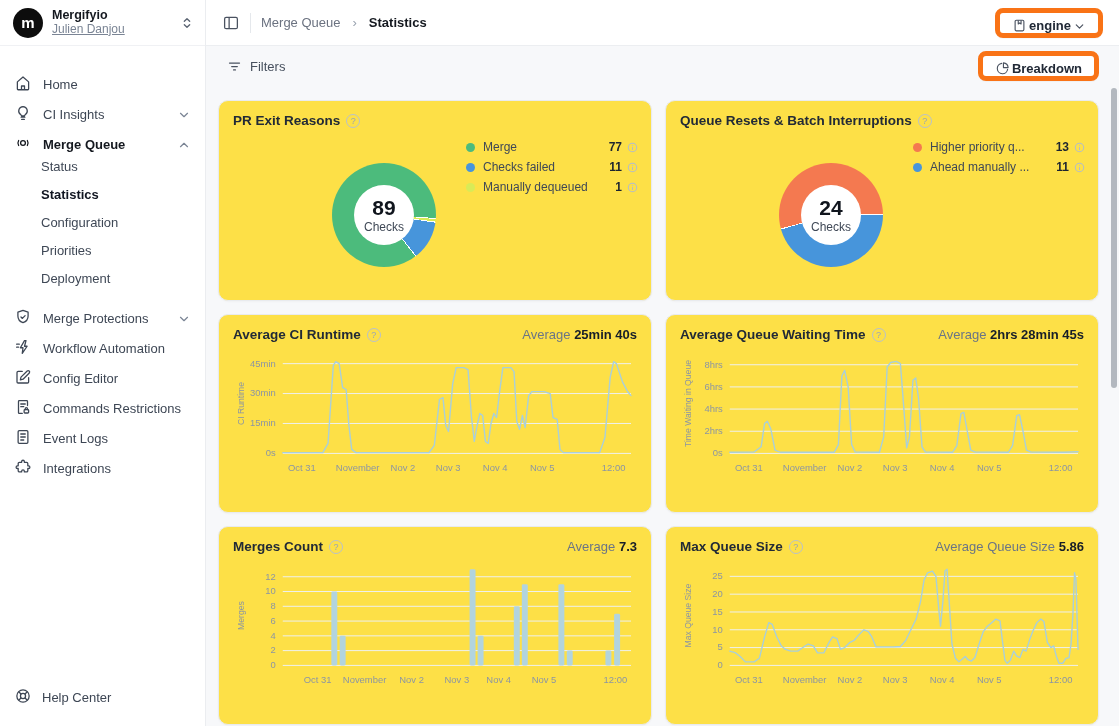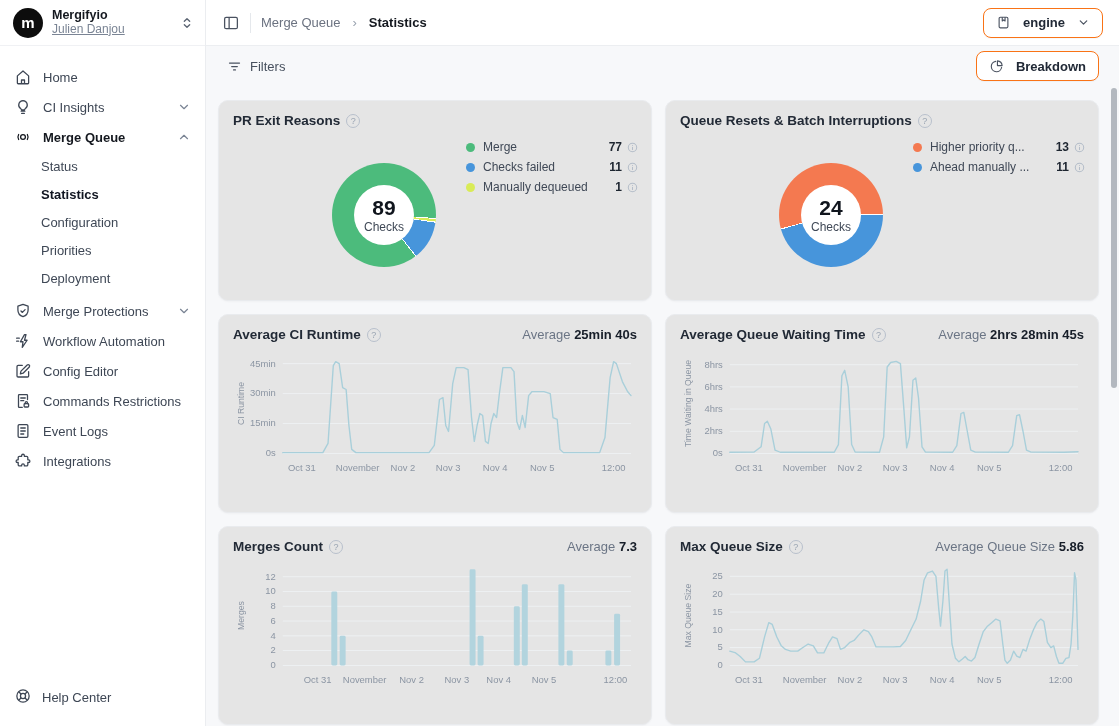--- a/index.html
+++ b/index.html
@@ -13,48 +13,48 @@
   .user-row{height:46px;display:flex;align-items:center;gap:9px;padding:0 10px 0 13px;
     border-bottom:1px solid #f0f1f4;}
   .avatar{width:30px;height:30px;border-radius:50%;background:#0d0d0d;color:#fff;
     display:flex;align-items:center;justify-content:center;font-weight:700;font-size:15px;flex:none;}
   .user-meta{flex:1;line-height:1.15;min-width:0;}
   .user-name{font-size:12.5px;font-weight:700;color:#14181f;}
   .user-sub{font-size:12px;color:#7a8494;text-decoration:underline;}
   .icon{flex:none;display:inline-flex;}
   .icon svg{display:block;}
   .nav{flex:1;padding-top:16px;}
-  .nav-item{display:flex;align-items:center;gap:11px;height:30px;padding:0 14px;
+  .nav-item{display:flex;align-items:flex-end;gap:11px;height:30px;padding:0 14px;
     font-size:13px;color:#3d4654;cursor:default;}
   .nav-item .lbl{flex:1;white-space:nowrap;}
   .nav-item.section{color:#14181f;font-weight:600;}
   .sub-item{display:flex;align-items:center;height:28px;padding:0 14px 0 41px;font-size:13px;color:#3f4856;}
   .sub-item.active{font-weight:700;color:#101521;}
   .help-row{display:flex;align-items:flex-end;gap:10px;padding:14px 14px 21px;font-size:13px;color:#3d4654;}
 
   
   .main{position:absolute;left:206px;top:0;right:0;bottom:0;}
   .topbar{height:46px;background:#fff;border-bottom:1px solid #eceef1;
     display:flex;align-items:center;padding:0 16px;gap:10px;}
   .vline{width:1px;height:20px;background:#e5e8ec;}
   .crumb{font-size:13px;color:#6b7280;}
   .crumb-sep{color:#9aa3b0;font-size:13px;padding:0 2px;}
   .crumb-cur{font-size:13px;font-weight:700;color:#14181f;}
   .spacer{flex:1;}
-  .btn{height:30px;display:inline-flex;align-items:center;gap:12px;padding:0 12px;
-    background:#fff;border:1px solid #f97316;border-radius:8px;font-size:13px;
+  .btn{height:30px;display:inline-flex;align-items:flex-end;gap:2px;padding:0 12px;
+    background:#fff;border:5px solid #f97316;border-radius:8px;font-size:13px;
     font-weight:600;color:#212936;box-shadow:0 1px 1px rgba(16,24,40,.03);cursor:pointer;}
   .toolbar{height:38px;display:flex;align-items:center;padding:2px 20px 0 15px;}
   .ghost-btn{display:inline-flex;align-items:center;gap:8px;font-size:13px;color:#47505e;
     background:none;border:none;cursor:pointer;font-weight:500;}
 
   
   .content{position:absolute;top:84px;left:0;right:0;bottom:0;padding:16px 12px 0 12px;}
   .grid{display:grid;grid-template-columns:434px 434px;gap:13px;}
-  .card{background:#e5e5e5;border:1px solid #e9ebee;border-radius:10px;padding:12px 14px;
+  .card{background:#fde047;border:1px solid #e9ebee;border-radius:10px;padding:12px 14px;
     box-shadow:0 1px 2px rgba(16,24,40,.03);position:relative;}
   .card-donut{height:201px;}
   .card-ts{height:199px;text-align:center;}
   .card-head{display:flex;align-items:center;gap:6px;}
   .card-title{font-size:13.5px;font-weight:700;color:#222a36;}
   .help-icon{width:14px;height:14px;border-radius:50%;border:1.2px solid #b8c0cc;color:#9aa5b3;
     font-size:9px;display:inline-flex;align-items:center;justify-content:center;flex:none;}
   .help-icon::before{content:"?";}
   .avg{margin-left:auto;font-size:13px;color:#6b7585;white-space:nowrap;}
   .avg b{color:#171e29;font-weight:700;}

